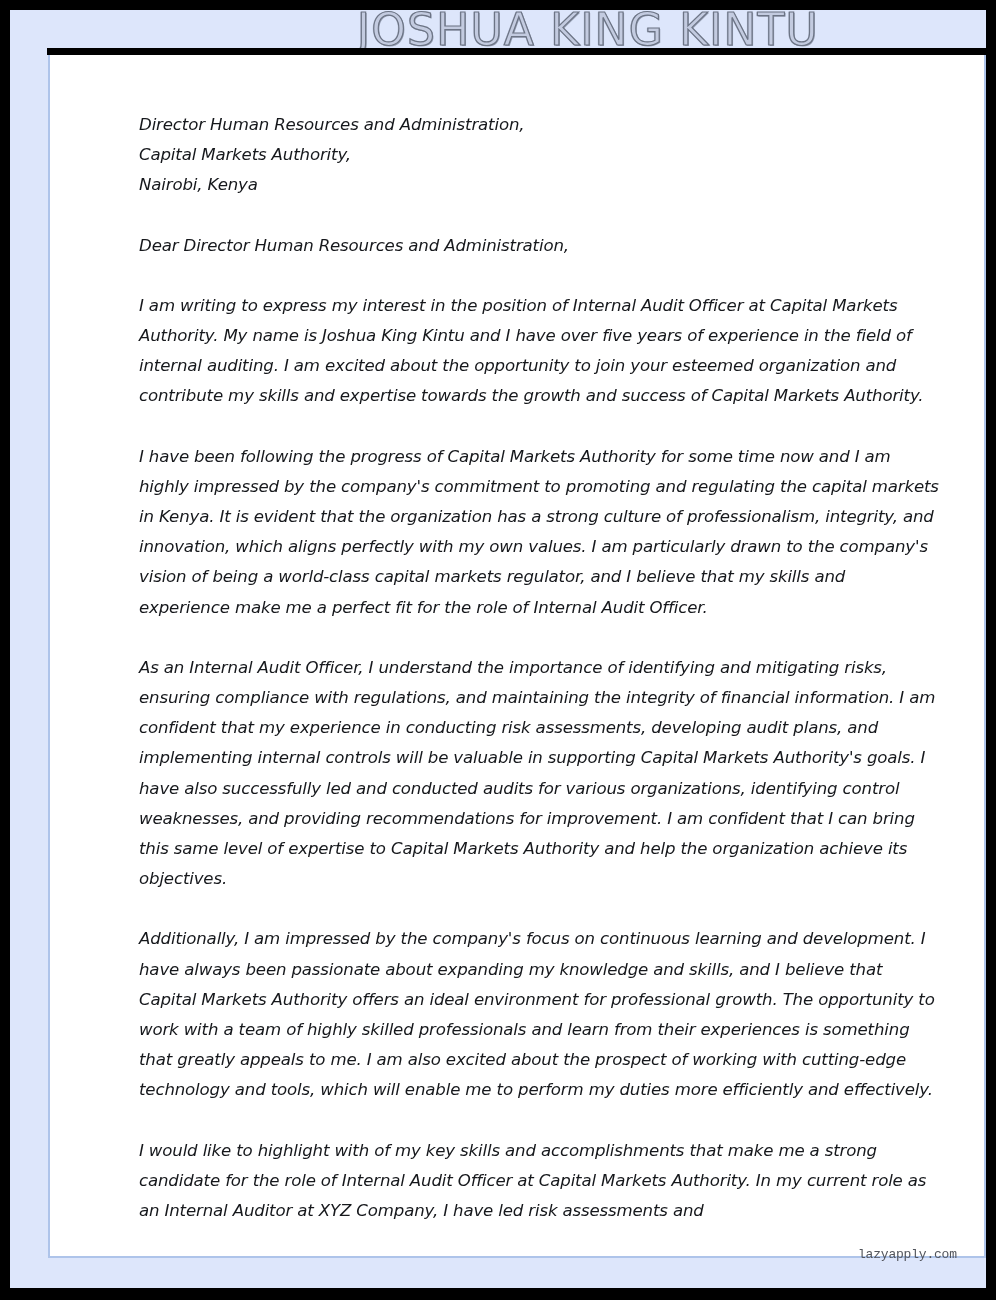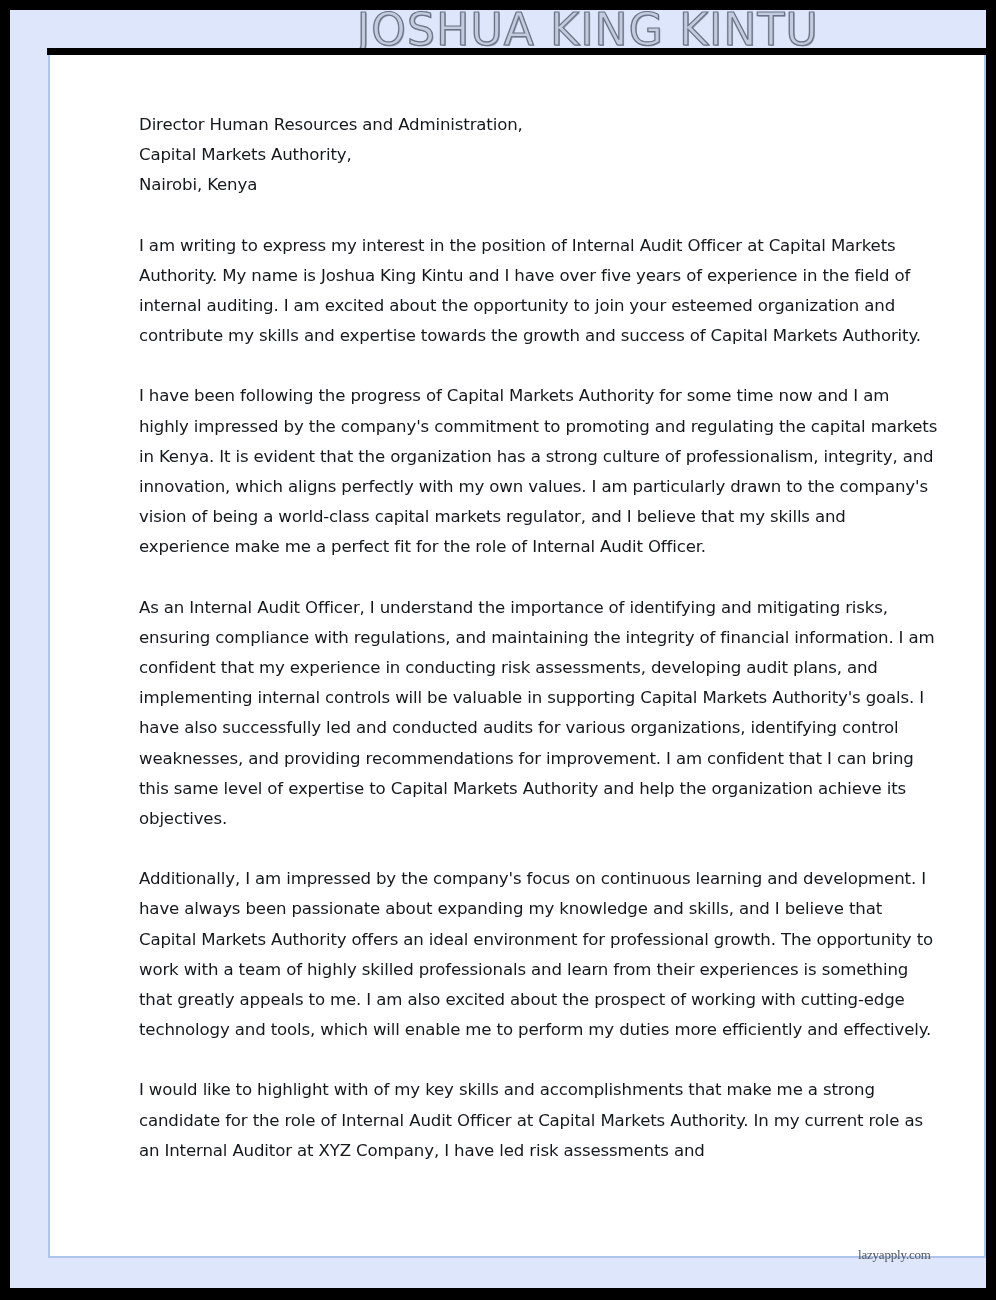--- a/index.html
+++ b/index.html
@@ -90,35 +90,36 @@
   #letter-body {
     position: absolute;
     left: 89px;
     top: 55px;
     width: 800px;
     font-family: "DejaVu Sans", sans-serif;
     font-size: 16.6px;
     line-height: 30.2px;
     color: #16181c;
     letter-spacing: -0.15px;
+    font-style: italic;
   }
   #letter-body .block {
     margin: 0 0 30px 0;
     white-space: pre-line;
   }
   #letter-body .block:last-child {
     margin-bottom: 0;
   }
 
   
   #watermark {
     position: absolute;
     left: 848px;
     top: 1237px;
-    font-family: Liberation Serif, serif;
+    font-family: Liberation Mono, monospace;
     font-size: 13px;
     line-height: 16px;
     color: #52555c;
     white-space: nowrap;
     letter-spacing: -0.2px;
   }
 </style>
 </head>
 <body>
 
@@ -131,20 +132,21 @@
     </div>
 
     <div id="header-rule"></div>
 
     <div id="page-sheet">
 
       <div id="letter-body">
         <p class="block">Director Human Resources and Administration,
 Capital Markets Authority,
 Nairobi, Kenya</p>
+        <p class="block">Dear Director Human Resources and Administration,</p>
         <p class="block">I am writing to express my interest in the position of Internal Audit Officer at Capital Markets Authority. My name is Joshua King Kintu and I have over five years of experience in the field of internal auditing. I am excited about the opportunity to join your esteemed organization and contribute my skills and expertise towards the growth and success of Capital Markets Authority.</p>
         <p class="block">I have been following the progress of Capital Markets Authority for some time now and I am highly impressed by the company's commitment to promoting and regulating the capital markets in Kenya. It is evident that the organization has a strong culture of professionalism, integrity, and innovation, which aligns perfectly with my own values. I am particularly drawn to the company's vision of being a world-class capital markets regulator, and I believe that my skills and experience make me a perfect fit for the role of Internal Audit Officer.</p>
         <p class="block">As an Internal Audit Officer, I understand the importance of identifying and mitigating risks, ensuring compliance with regulations, and maintaining the integrity of financial information. I am confident that my experience in conducting risk assessments, developing audit plans, and implementing internal controls will be valuable in supporting Capital Markets Authority's goals. I have also successfully led and conducted audits for various organizations, identifying control weaknesses, and providing recommendations for improvement. I am confident that I can bring this same level of expertise to Capital Markets Authority and help the organization achieve its objectives.</p>
         <p class="block">Additionally, I am impressed by the company's focus on continuous learning and development. I have always been passionate about expanding my knowledge and skills, and I believe that Capital Markets Authority offers an ideal environment for professional growth. The opportunity to work with a team of highly skilled professionals and learn from their experiences is something that greatly appeals to me. I am also excited about the prospect of working with cutting-edge technology and tools, which will enable me to perform my duties more efficiently and effectively.</p>
         <p class="block">I would like to highlight with of my key skills and accomplishments that make me a strong candidate for the role of Internal Audit Officer at Capital Markets Authority. In my current role as an Internal Auditor at XYZ Company, I have led risk assessments and</p>
       </div>
 
     </div>
 
     <div id="watermark">lazyapply.com</div>

